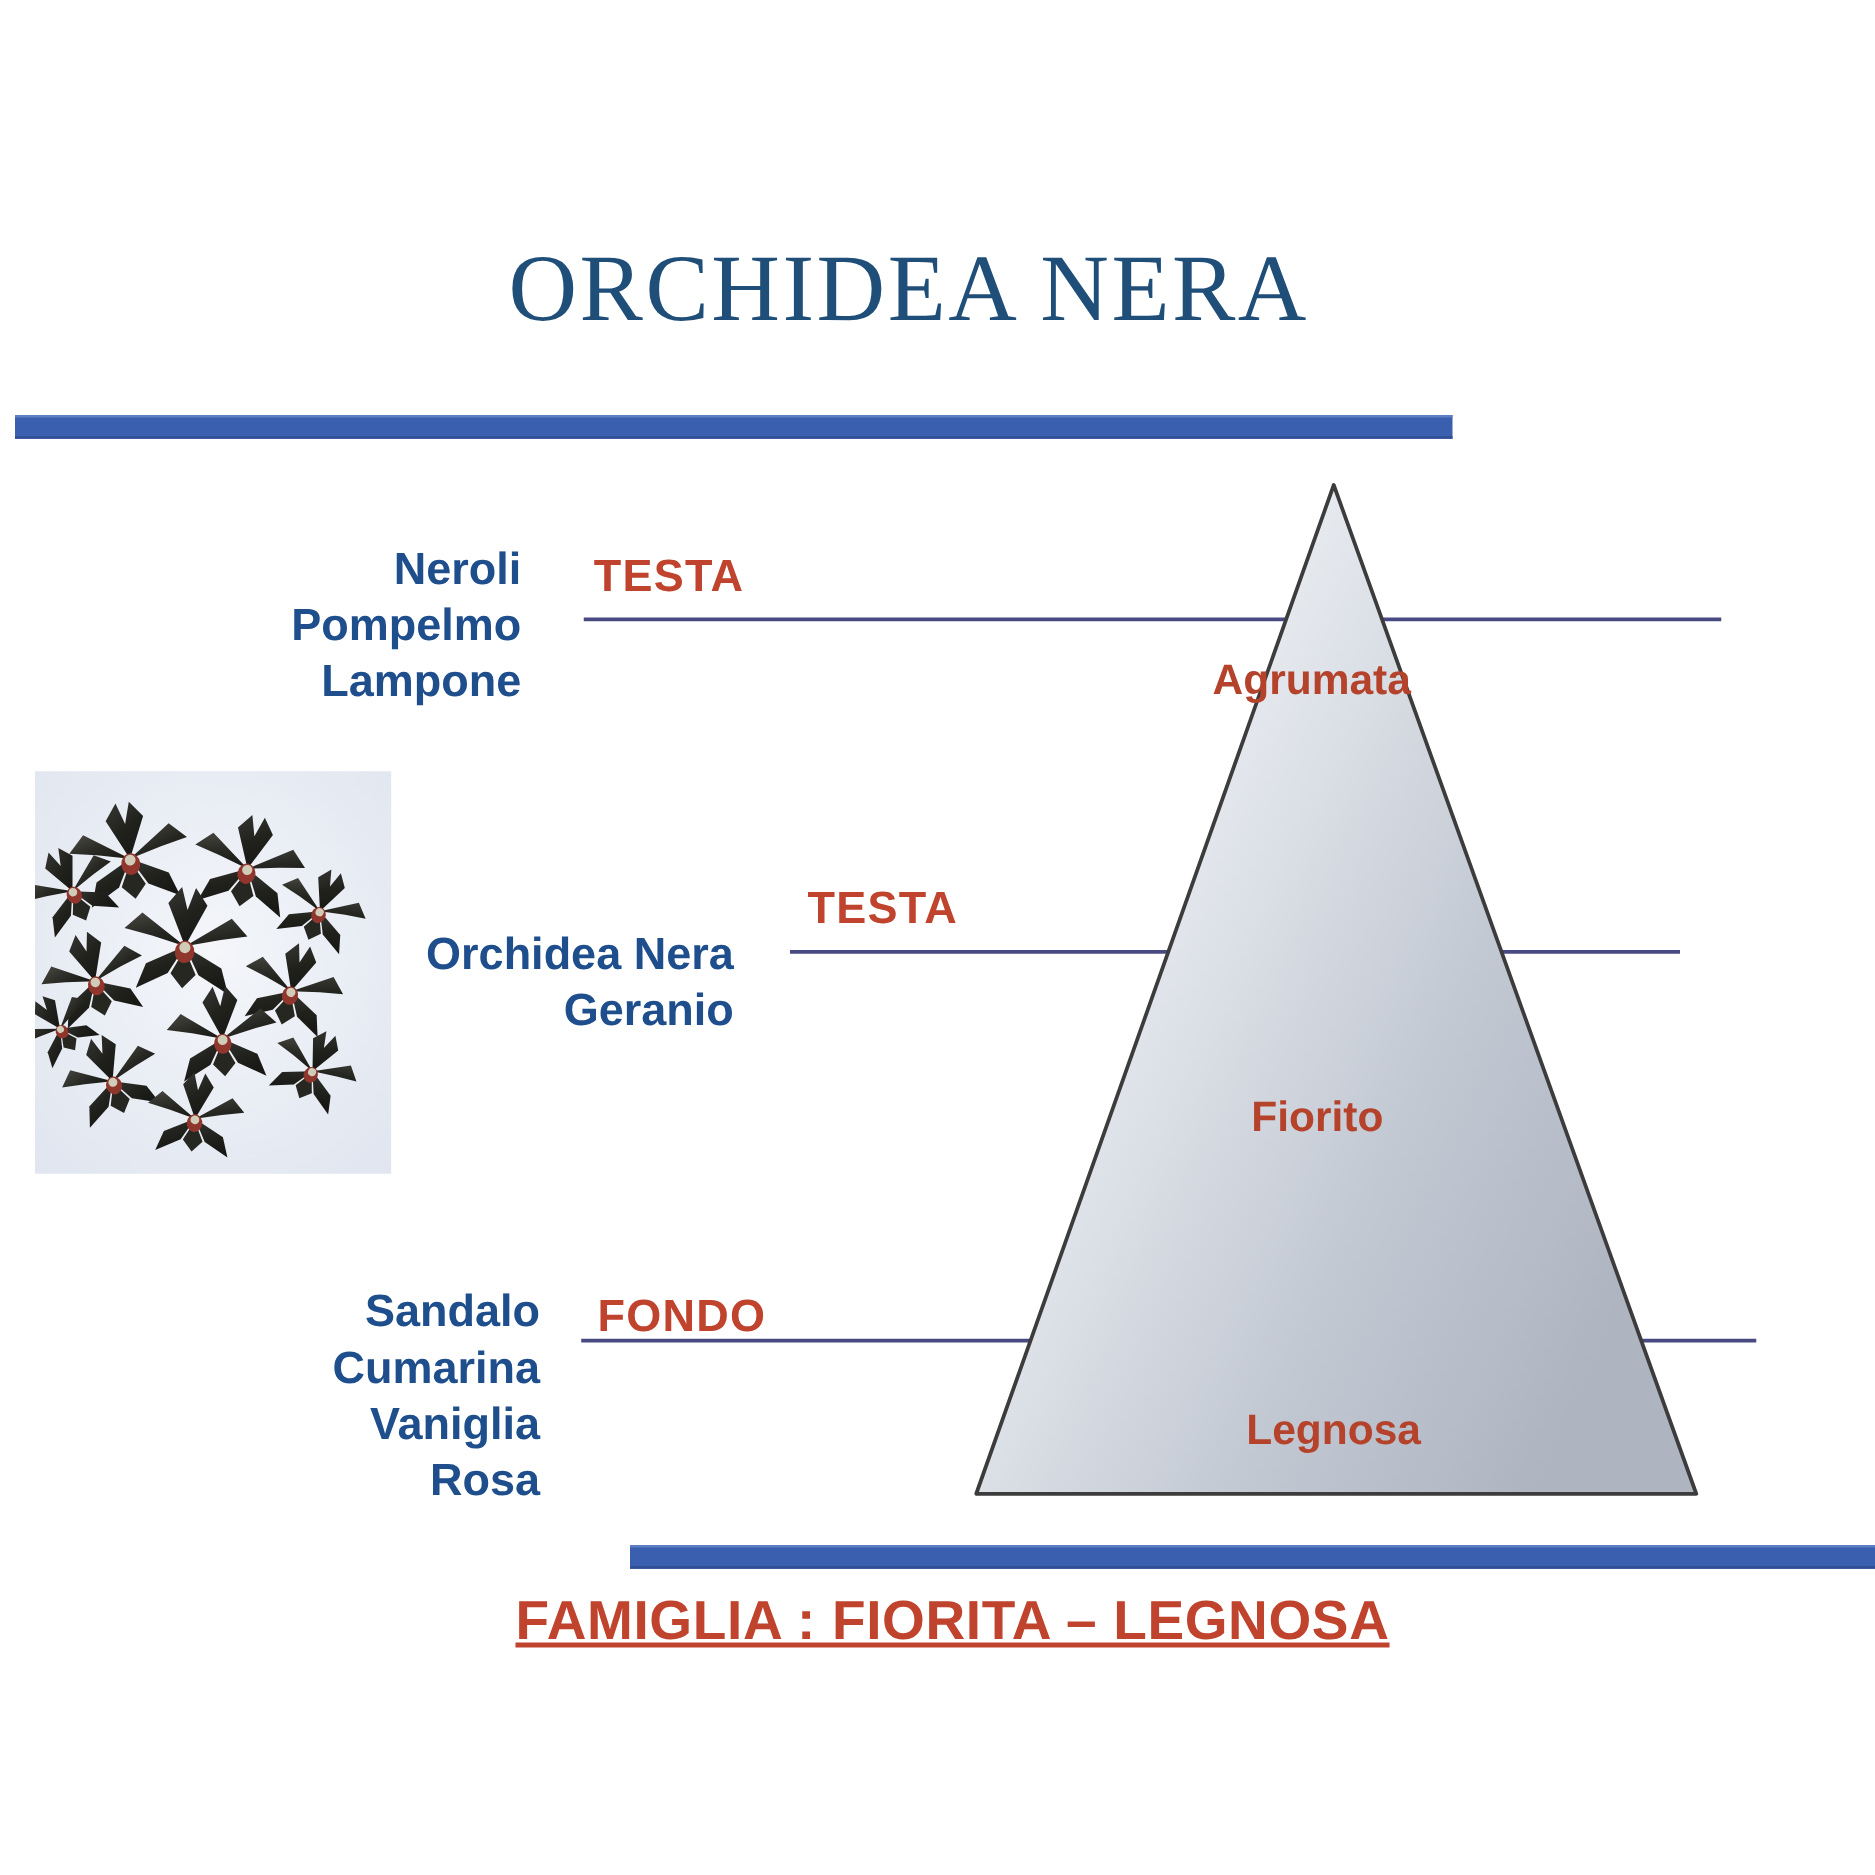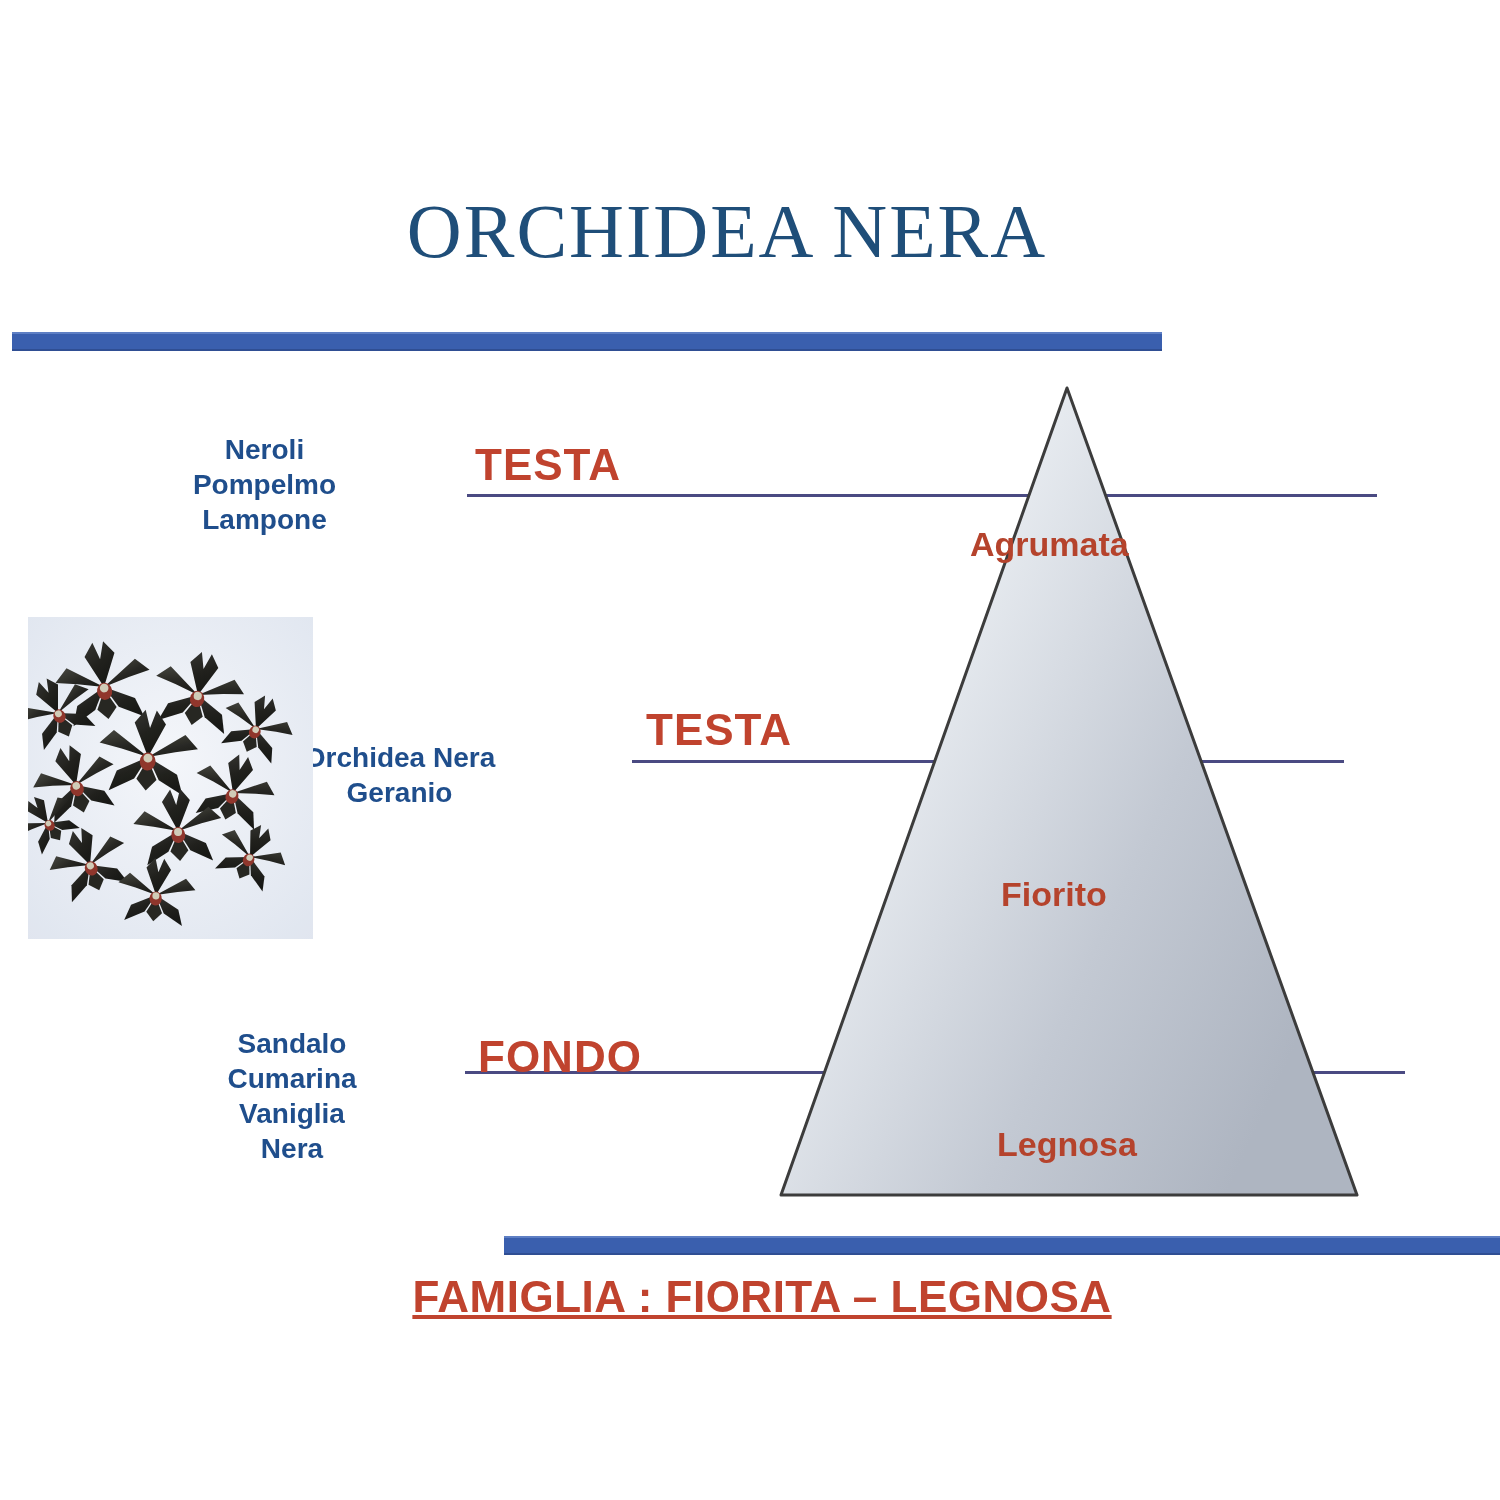--- a/index.html
+++ b/index.html
@@ -63,38 +63,38 @@
     height: 3px;
     background: #4A4A82;
   }
   .line-testa { left: 455px;  top: 494px;  width: 910px; }
   .line-corpo { left: 620px;  top: 760px;  width: 712px; }
   .line-fondo { left: 453px;  top: 1071px; width: 940px; }
 
   
   .stage {
     position: absolute;
-    font-size: 44px;
+    font-size: 36px;
     font-weight: bold;
     color: #C0432E;
     letter-spacing: 1px;
     white-space: nowrap;
   }
   .stage-testa { left: 463px; top: 440px; }
   .stage-corpo { left: 634px; top: 705px; }
   .stage-fondo { left: 466px; top: 1032px; }
 
   
   .notes {
     position: absolute;
     color: #1F4E8C;
-    font-size: 28px;
+    font-size: 36px;
     font-weight: bold;
     line-height: 1.25;
-    text-align: center;
+    text-align: right;
   }
   .notes-top    { left: 100px; top: 432px;  width: 305px; }
   .notes-heart  { left: 200px; top: 740px;  width: 375px; }
   .notes-base   { left: 140px; top: 1026px; width: 280px; }
 
   
   .photo {
     position: absolute;
     left: 16px;
     top: 617px;
@@ -173,21 +173,21 @@
 
   <div class="notes notes-heart">
     <div>Orchidea Nera</div>
     <div>Geranio</div>
   </div>
 
   <div class="notes notes-base">
     <div>Sandalo</div>
     <div>Cumarina</div>
     <div>Vaniglia</div>
-    <div>Nera</div>
+    <div>Rosa</div>
   </div>
 
   <div class="photo">
     <svg width="285" height="322" viewBox="0 0 285 322" xmlns="http://www.w3.org/2000/svg" aria-hidden="true">
       <defs>
         <radialGradient id="bgGlow" cx="50%" cy="45%" r="75%">
           <stop offset="0%" stop-color="#f4f6fa"></stop>
           <stop offset="100%" stop-color="#dfe5ef"></stop>
         </radialGradient>
         <linearGradient id="petal" x1="0" y1="0" x2="0.4" y2="1">

